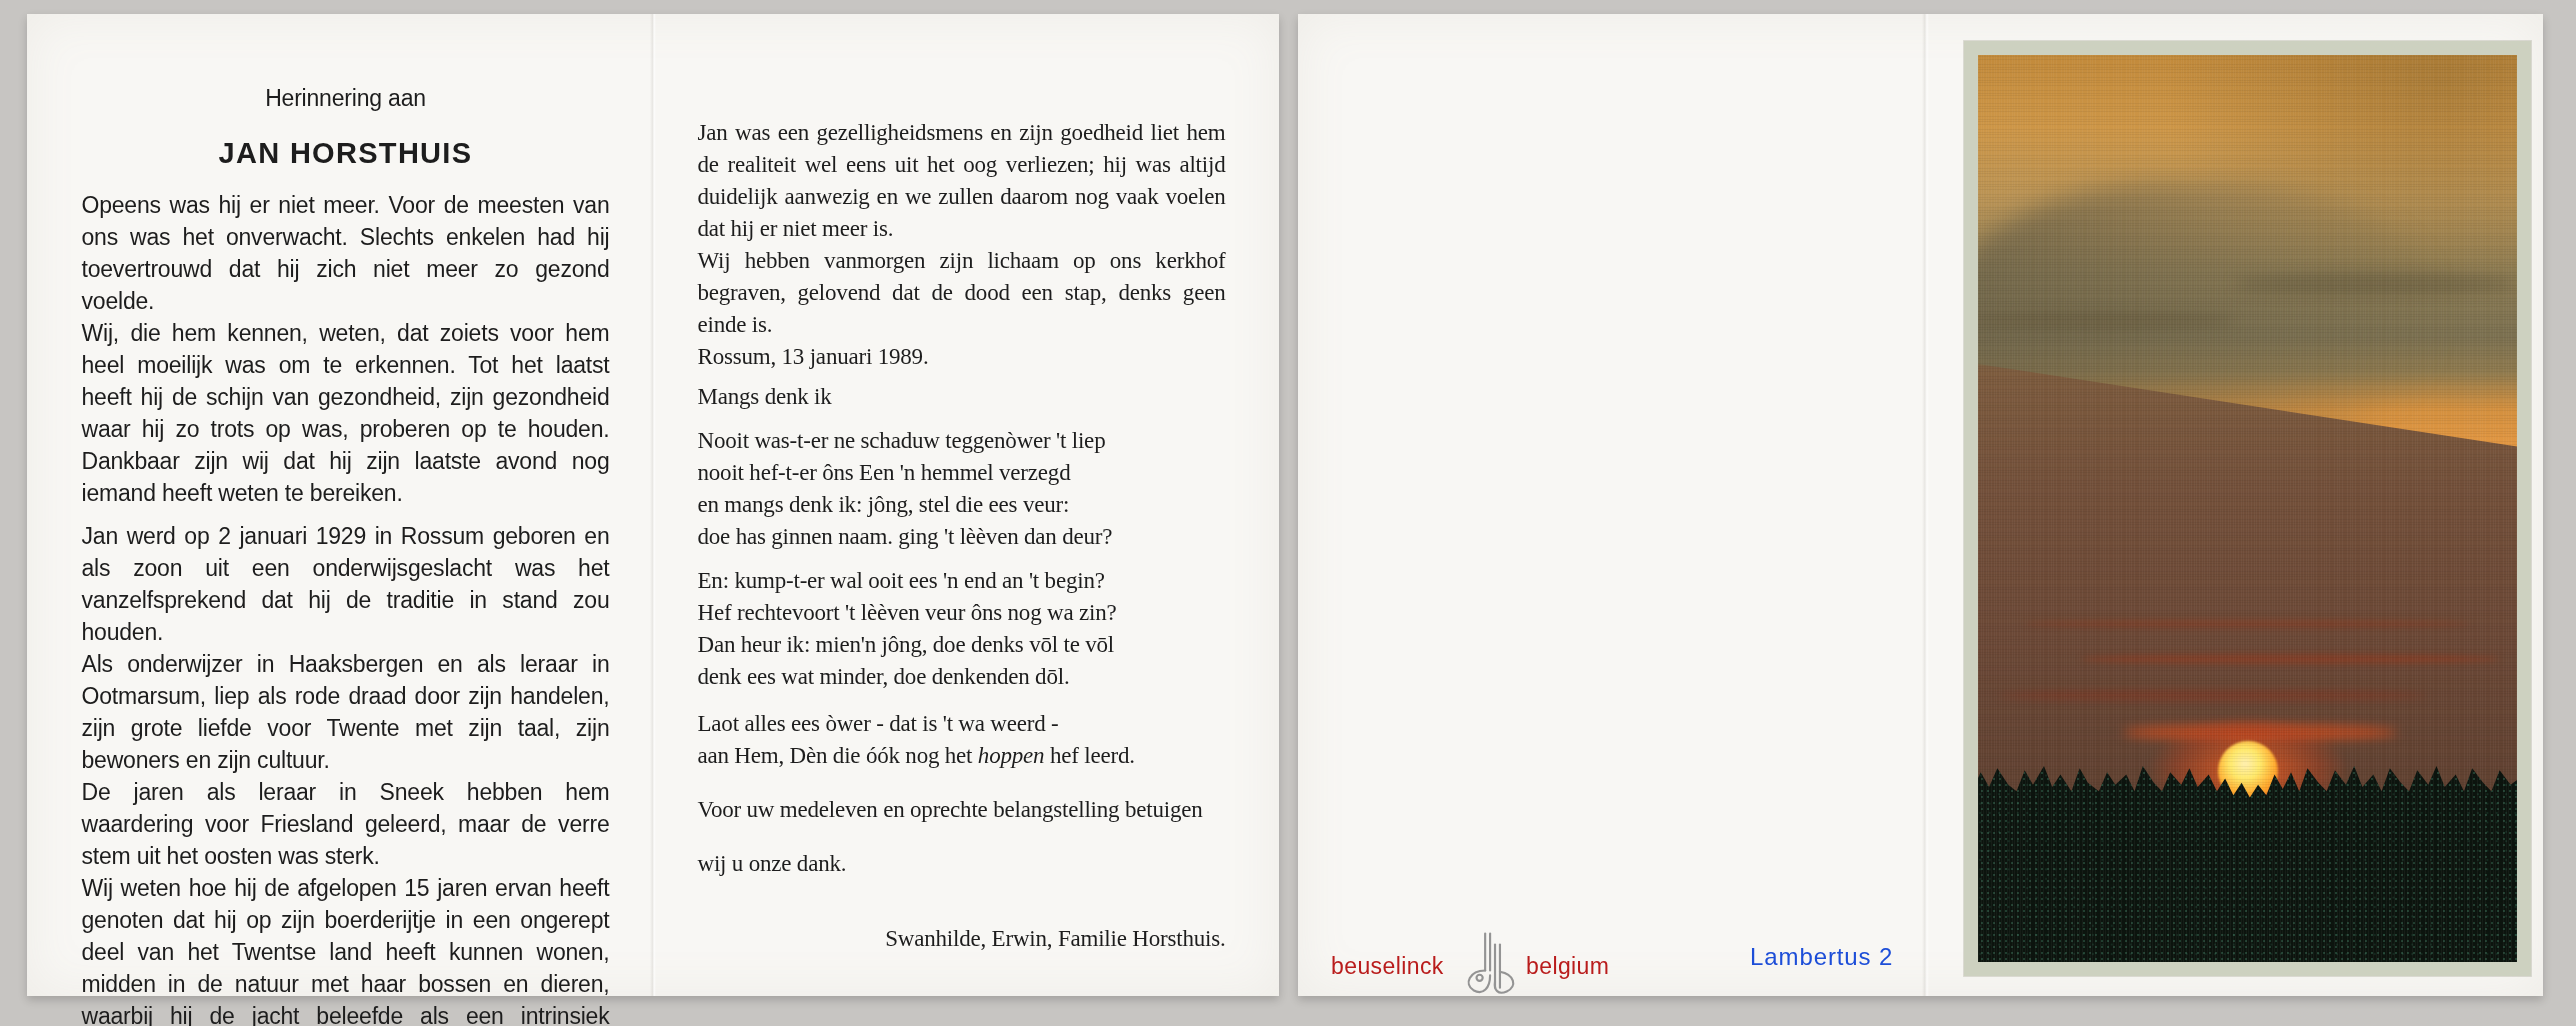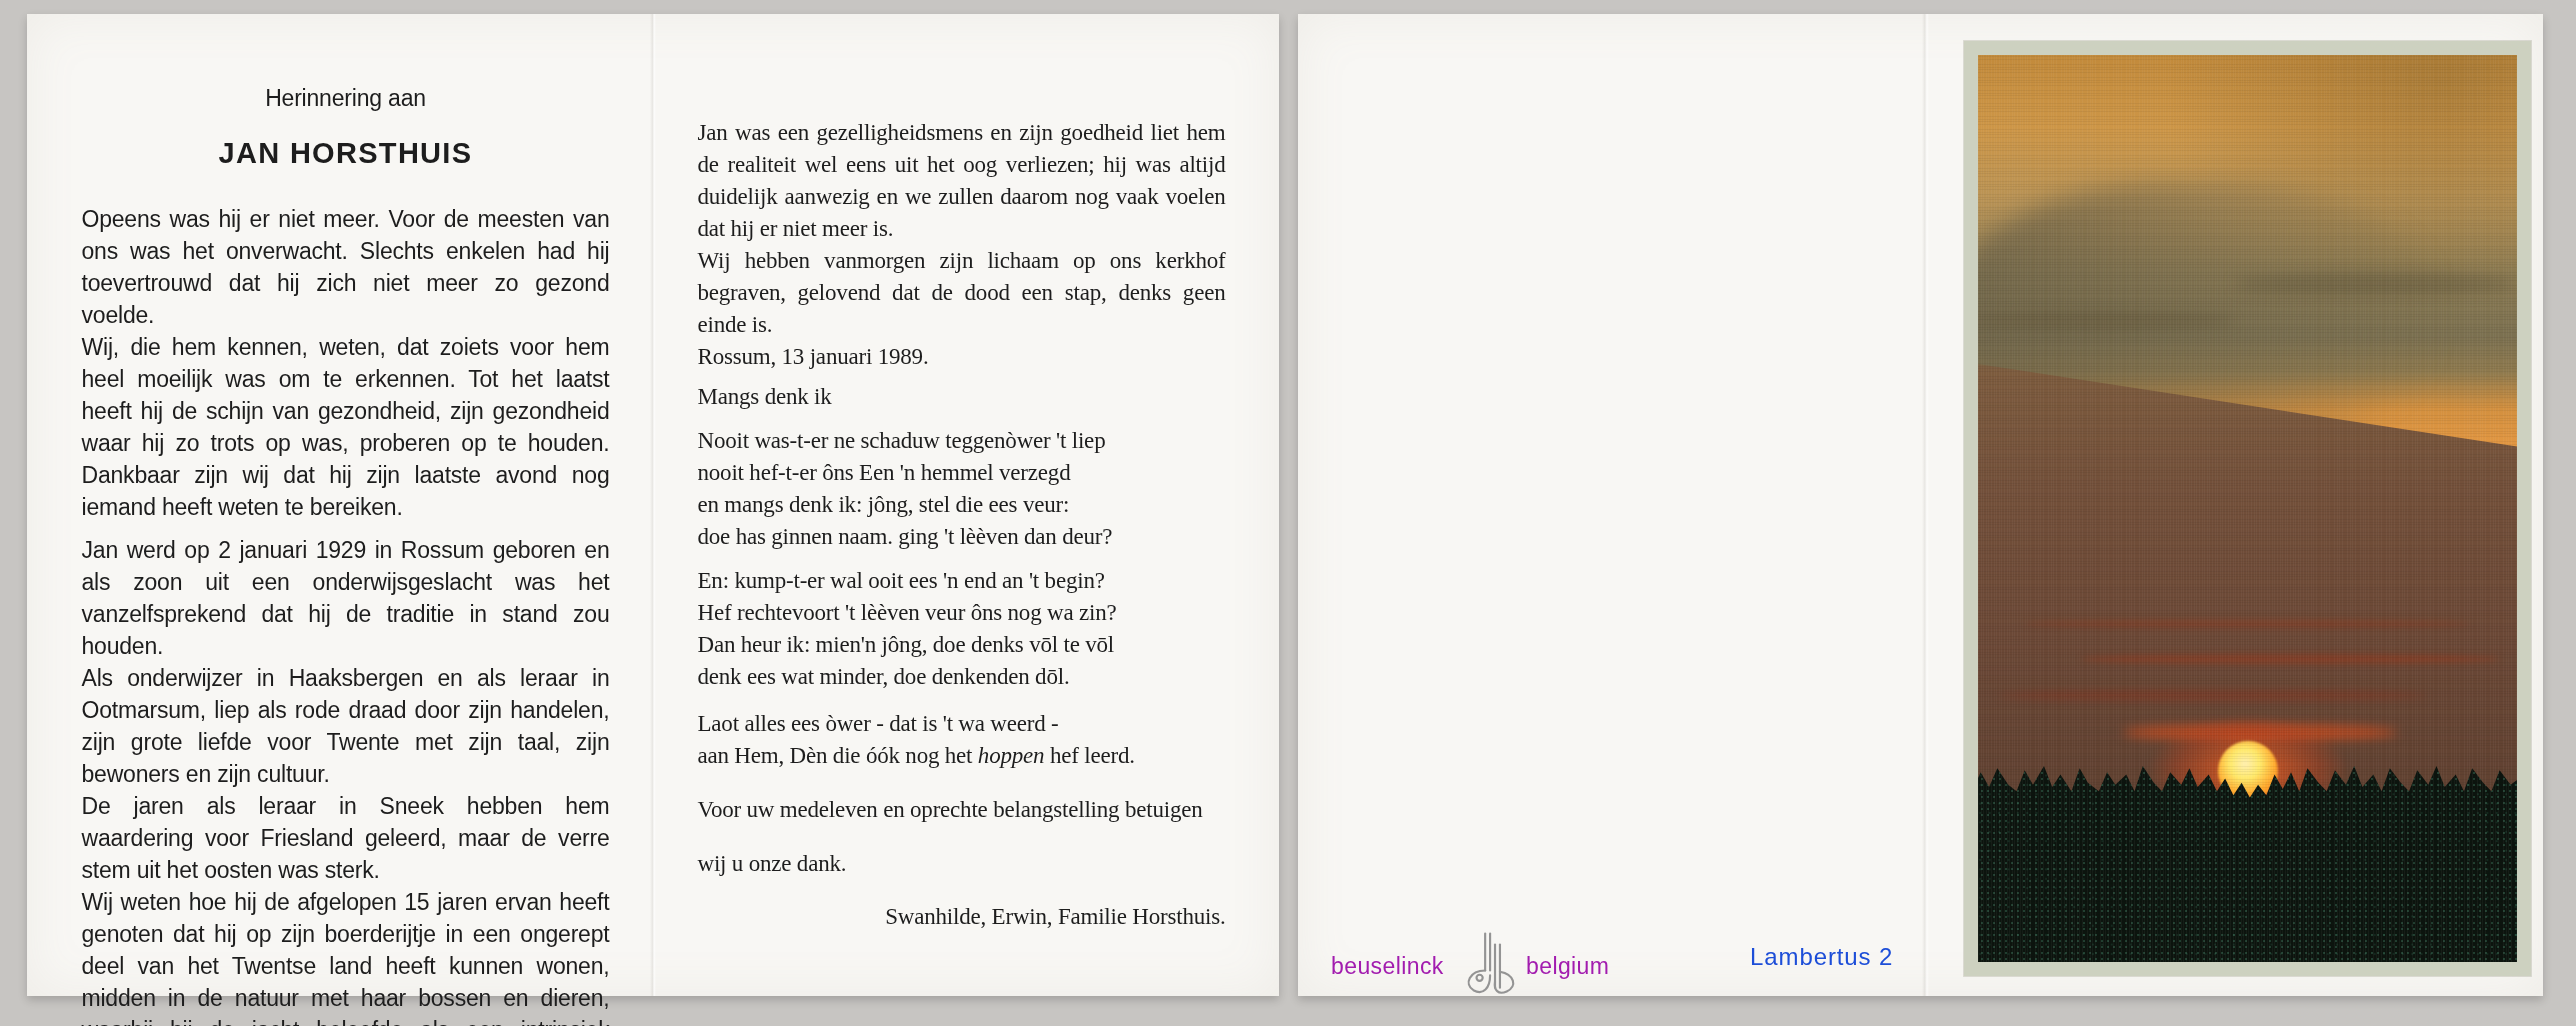--- a/index.html
+++ b/index.html
@@ -25,35 +25,35 @@
   .fold-left  { left:623px; }
   .fold-right { left:624px; }
 
   
   .col { position:absolute; width:528px; font-size:23px; line-height:32px; letter-spacing:-0.2px; }
   .col1 { left:55px;  top:68px;  }
   .col2 { left:671px; top:103px;font-family:Liberation Serif, serif; }
   .memorial-label { text-align:center; font-size:23px; }
   .deceased-name  { text-align:center; font-size:29px; font-weight:bold; letter-spacing:1.3px; margin-top:23px; }
   p.jtext { text-align:justify; }
-  p.first-block { margin-top:34px; }
+  p.first-block { margin-top:20px; }
   p.gap-block   { margin-top:11px; }
   .poem-title { margin-top:8px; }
   .stanza { margin-top:12px; }
   .stanza-3 { margin-top:15.4px; }
   .poemline { white-space:nowrap; }
   .poemline em { font-style:italic; }
   p.closing  { margin-top:22px; text-align:justify; }
   p.closing2 { margin-top:22px; }
-  p.signature { margin-top:21px; text-align:right; }
+  p.signature { margin-top:43px; text-align:right; }
 
   
   .publisher {
     position:absolute; left:33px; top:917px; width:308px; height:67px;
-    color:#a21caf; font-size:23px; letter-spacing:0.4px;
+    color:#b91c1c; font-size:23px; letter-spacing:0.4px;
   }
   .publisher .pub-word { position:absolute; top:22px; }
   .pub-left  { left:0; }
   .pub-right { left:195px; }
   .publisher svg { position:absolute; left:125px; top:0; }
   .series-label {
     position:absolute; left:452px; top:929px;
     font-size:24px; color:#1d4ed8; letter-spacing:0.9px;
   }
 

